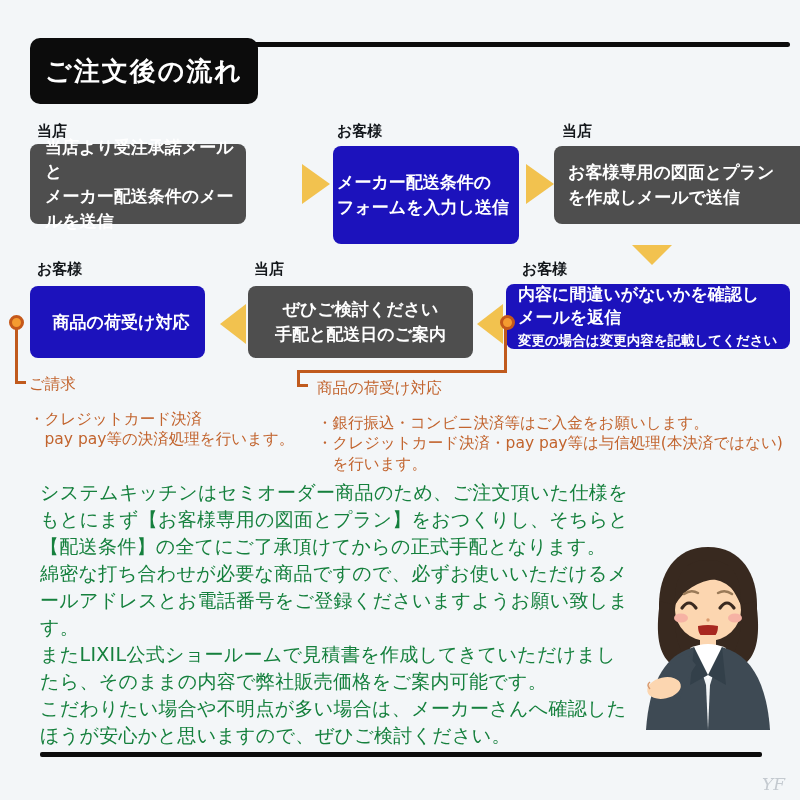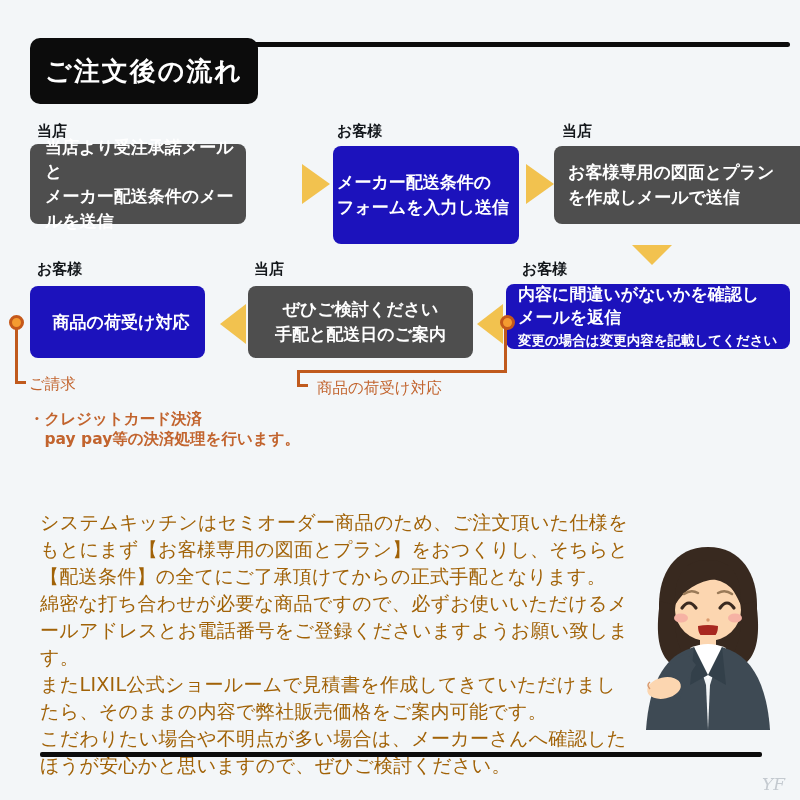--- a/index.html
+++ b/index.html
@@ -33,23 +33,23 @@
   .arr{position:absolute;width:0;height:0;}
   .arr-right{border-top:20px solid transparent;border-bottom:20px solid transparent;border-left:28px solid var(--arrow,#f2c24f);}
   .arr-left{border-top:20px solid transparent;border-bottom:20px solid transparent;border-right:26px solid var(--arrow,#f2c24f);}
   .arr-down{border-left:20px solid transparent;border-right:20px solid transparent;border-top:20px solid var(--arrow,#f2c24f);}
   
   .dot{position:absolute;width:9px;height:9px;border-radius:50%;background:#f49b30;border:3px solid #c5581a;z-index:3;}
   .cline{position:absolute;background:var(--connector,#c05a1d);}
   
   .ann{position:absolute;color:var(--annotation,#c2642e);font-size:15.5px;line-height:20.5px;font-weight:500;}
   .ann .ann-title{margin:0 0 11px 0;}
-  .ann .lines{margin-top:14px;font-weight:bold;}
+  .ann .lines{margin-top:14px;}
   
-  .para{position:absolute;left:40px;width:615px;font-size:19px;line-height:27px;font-weight:500;letter-spacing:0.3px;color:#a16207;white-space:pre-line;margin-top:30px;}
+  .para{position:absolute;left:40px;width:615px;font-size:19px;line-height:27px;font-weight:500;letter-spacing:0.3px;color:#15803d;white-space:pre-line;}
   
   .bottom-line{position:absolute;left:40px;top:752px;width:722px;height:5px;background:var(--ink,#0c0c0c);border-radius:2px;}
   .watermark{position:absolute;left:762px;top:774px;font-size:17px;font-style:italic;font-family:"DejaVu Serif","Liberation Serif",serif;color:#c4cad0;}
   .illustration{position:absolute;left:628px;top:535px;width:160px;height:195px;}
 </style>
 </head>
 <body>
 
 <div class="canvas">
 
@@ -113,20 +113,23 @@
 　pay pay等の決済処理を行います。</div>
   </div>
 
   <div class="dot" style="left:500px;top:315px;"></div>
   <div class="cline" style="left:504px;top:324px;width:3px;height:49px;"></div>
   <div class="cline" style="left:297px;top:370px;width:210px;height:3px;"></div>
   <div class="cline" style="left:297px;top:370px;width:3px;height:17px;"></div>
   <div class="cline" style="left:297px;top:384px;width:11px;height:3px;"></div>
   <div class="ann" style="left:317px;top:378px;">
     <div class="ann-title">商品の荷受け対応</div>
+    <div class="lines">・銀行振込・コンビニ決済等はご入金をお願いします。
+・クレジットカード決済・pay pay等は与信処理(本決済ではない)
+　を行います。</div>
   </div>
 
   <div class="para" style="top:479px;">システムキッチンはセミオーダー商品のため、ご注文頂いた仕様を
 もとにまず【お客様専用の図面とプラン】をおつくりし、そちらと
 【配送条件】の全てにご了承頂けてからの正式手配となります。
 綿密な打ち合わせが必要な商品ですので、必ずお使いいただけるメ
 ールアドレスとお電話番号をご登録くださいますようお願い致しま
 す。</div>
   <div class="para" style="top:641px;">またLIXIL公式ショールームで見積書を作成してきていただけまし
 たら、そのままの内容で弊社販売価格をご案内可能です。

